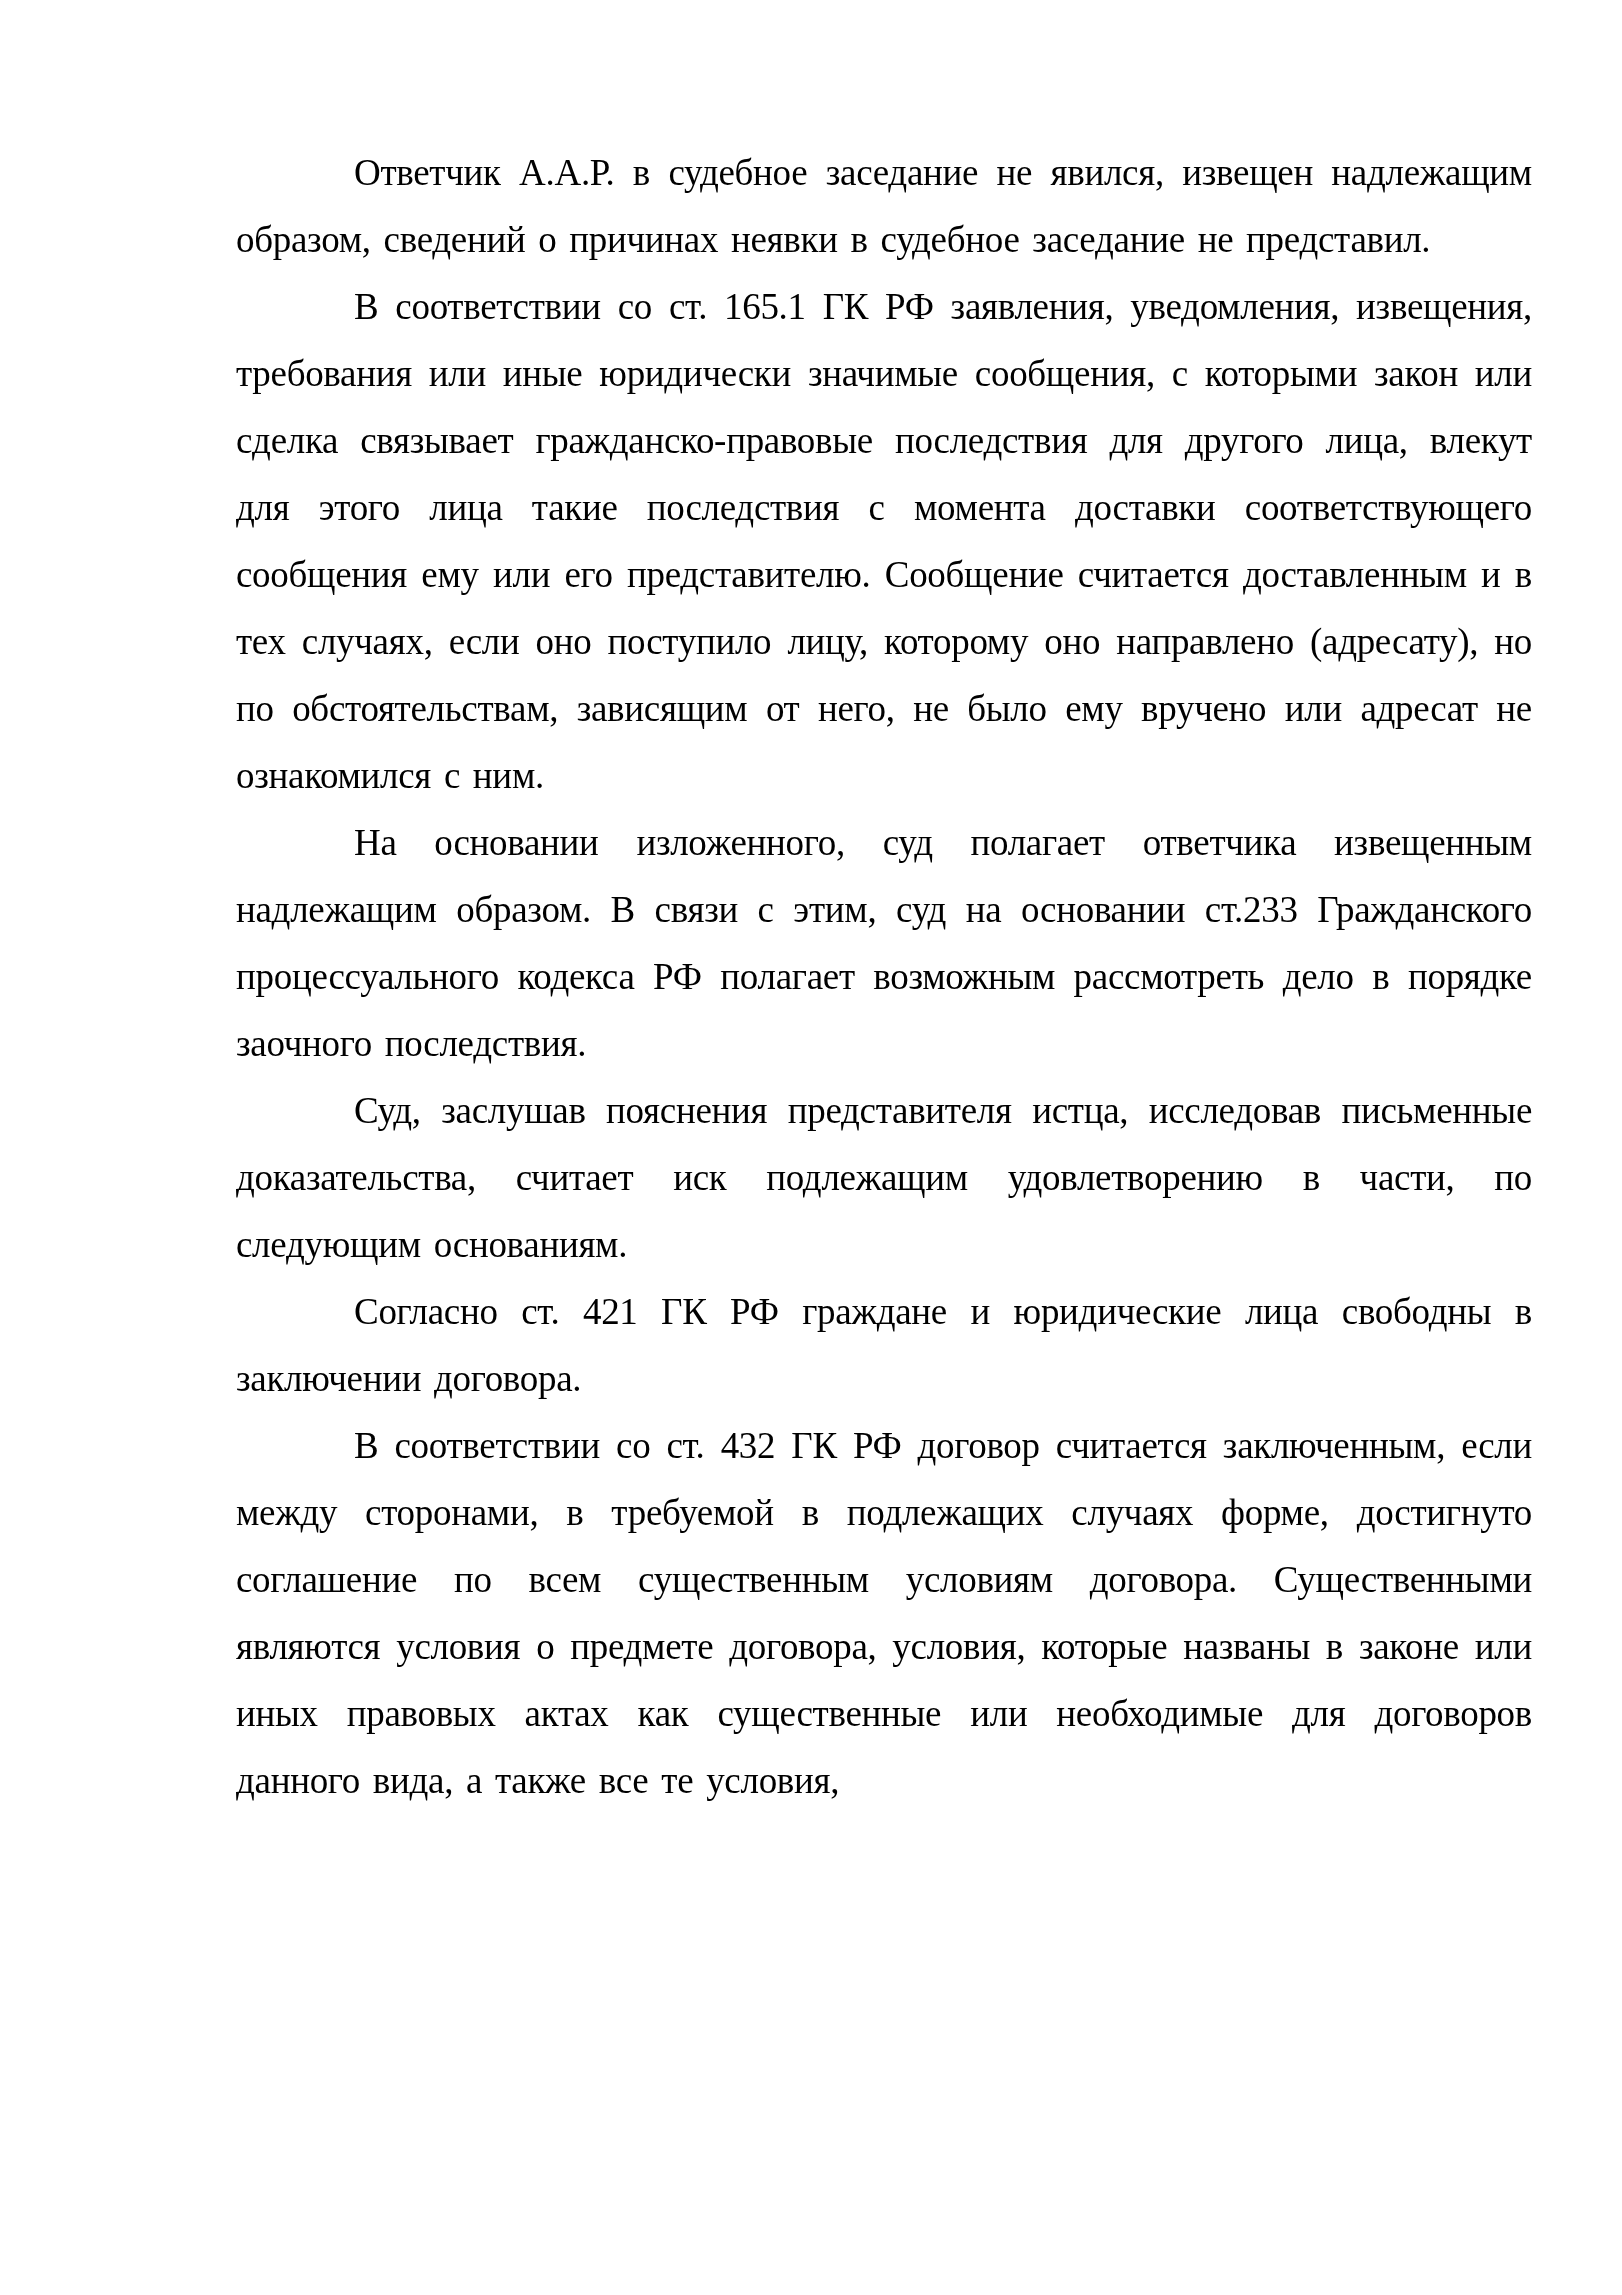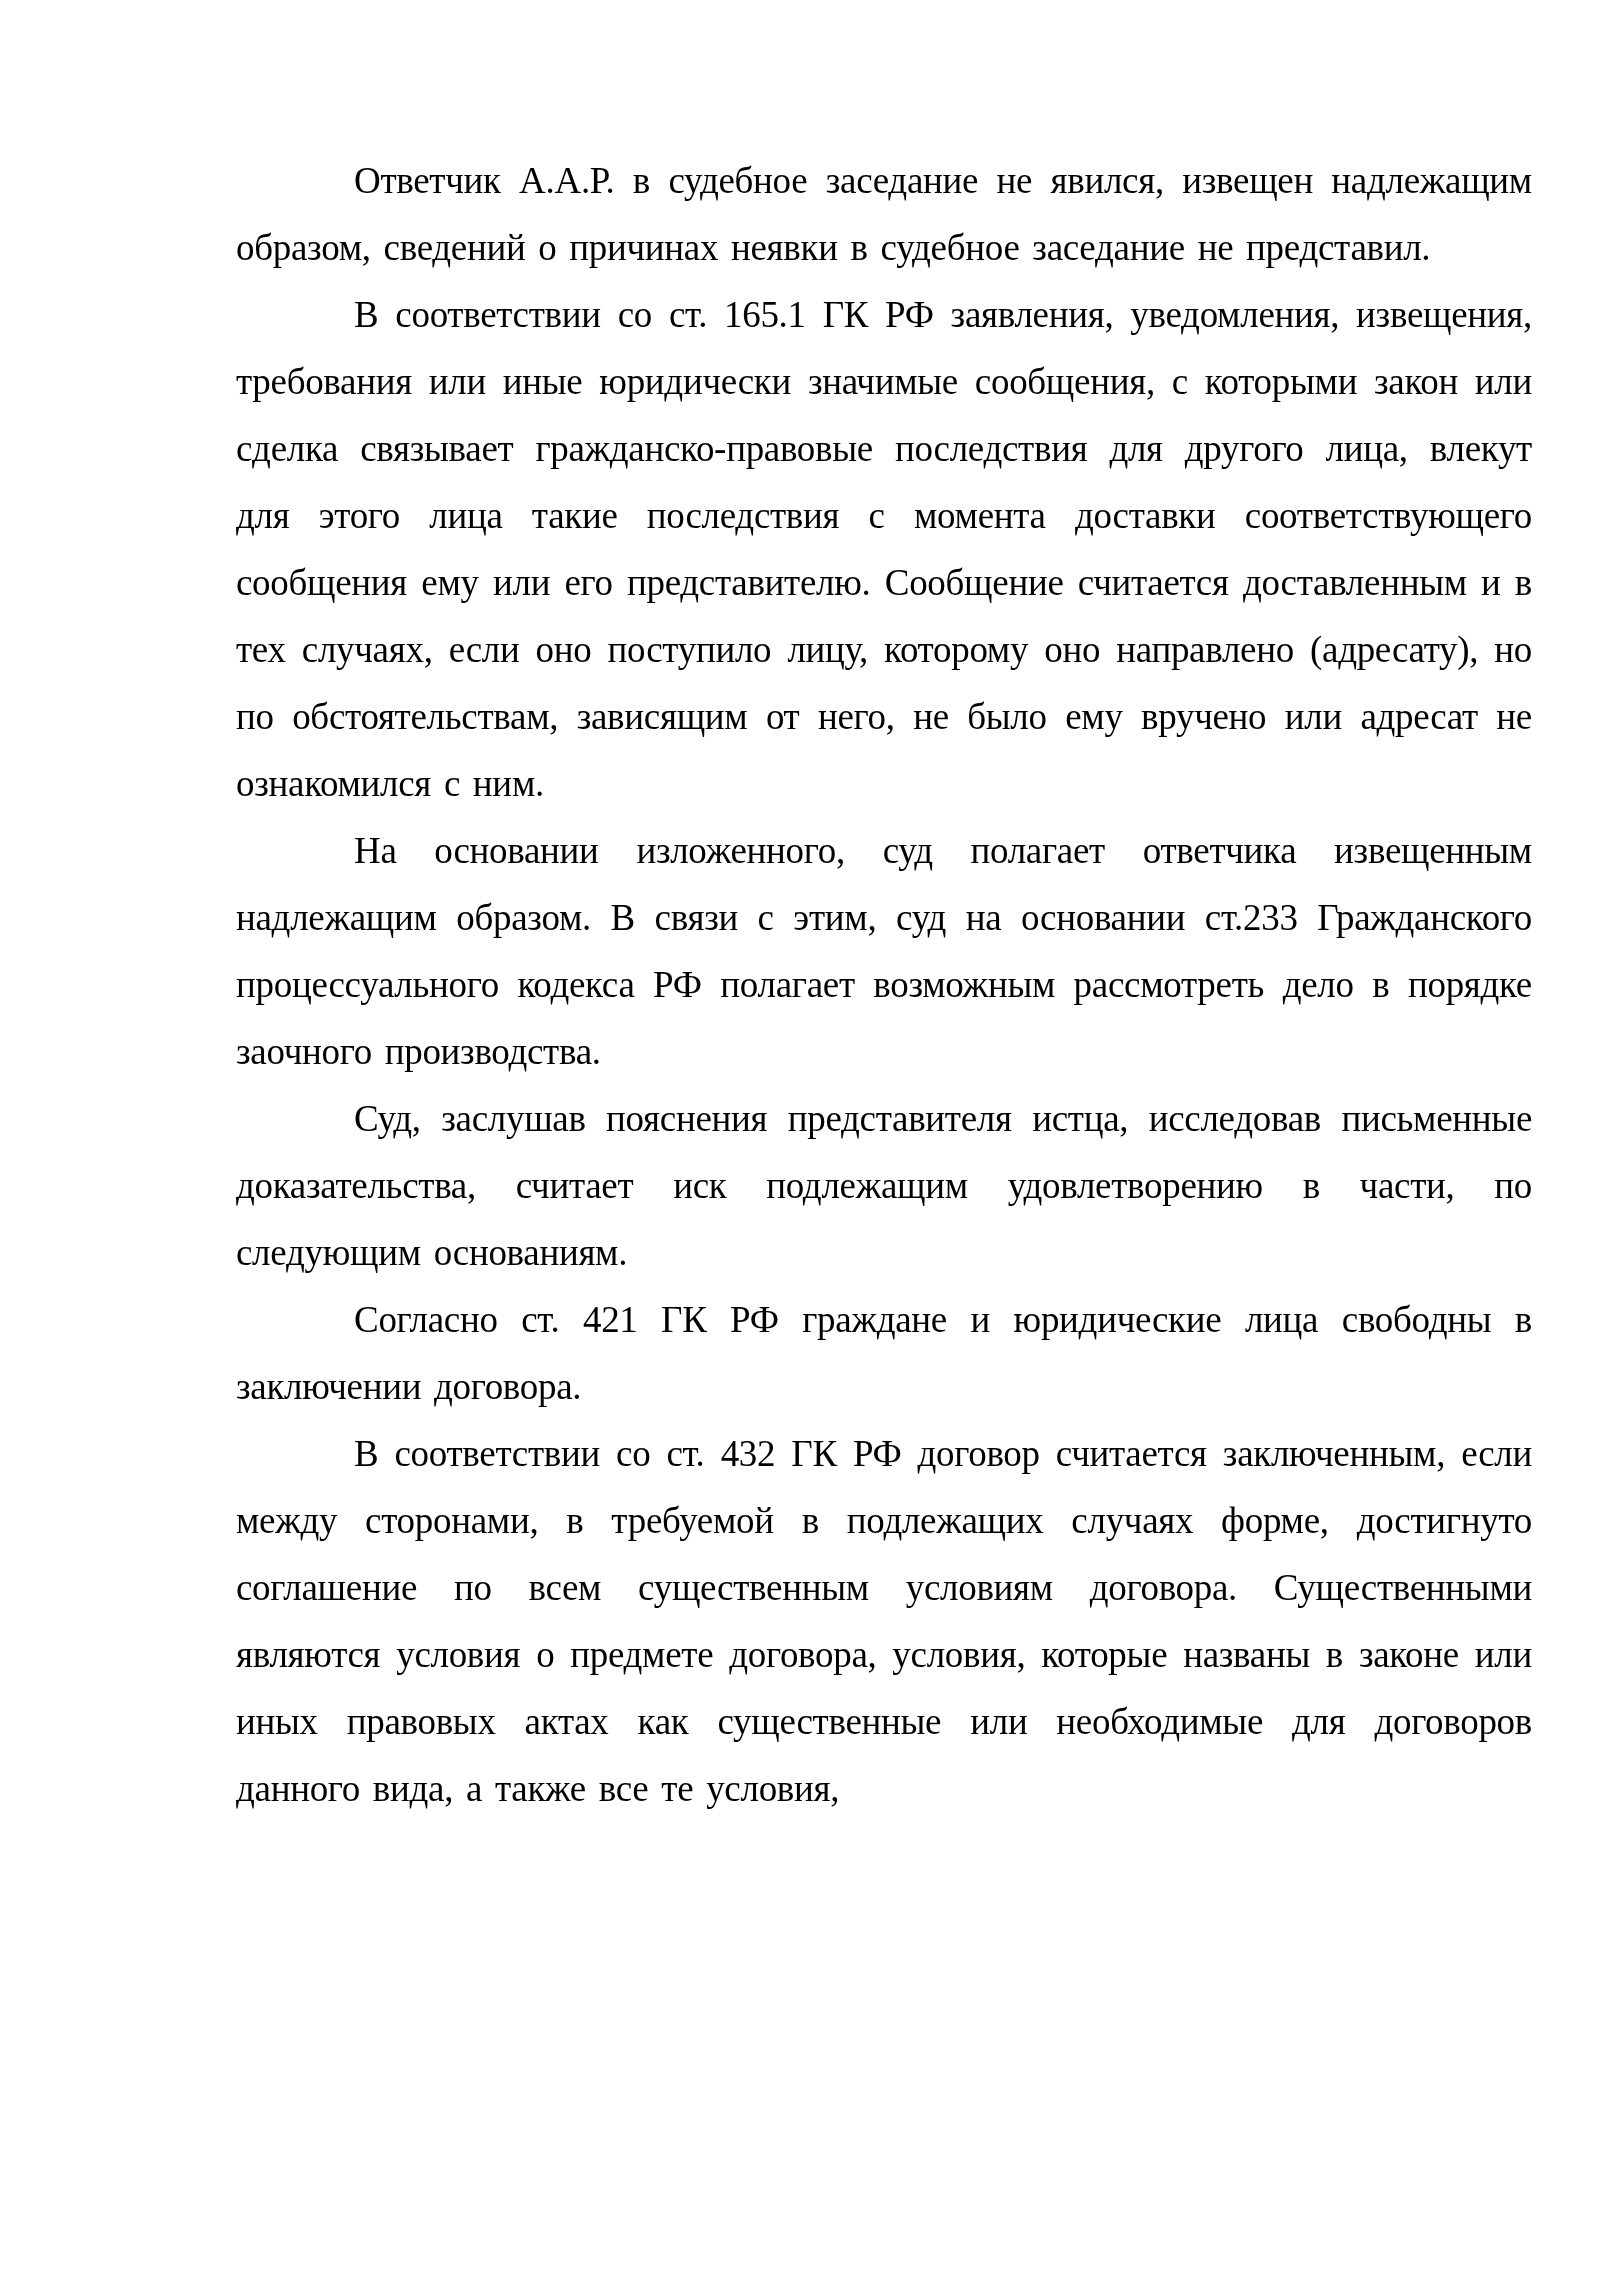--- a/index.html
+++ b/index.html
@@ -13,21 +13,21 @@
     height: 2295px;
     margin: 0 auto;
     background: #ffffff;
     overflow: hidden;
     font-family: "Liberation Serif", "DejaVu Serif", serif;
     color: #000000;
   }
   .content {
     position: absolute;
     left: 236px;
-    top: 147px;
+    top: 139px;
     width: 1296px;
   }
   .content p {
     margin: 0;
     padding: 0;
     font-size: 37px;
     line-height: 67px;
     text-align: justify;
     text-indent: 118px;
     letter-spacing: -0.3px;
@@ -35,19 +35,19 @@
     color: #000000;
   }
 </style>
 </head>
 <body>
 
 <div class="page">
   <div class="content">
     <p>Ответчик А.А.Р. в судебное заседание не явился, извещен надлежащим образом, сведений о причинах неявки в судебное заседание не представил.</p>
     <p>В соответствии со ст. 165.1 ГК РФ заявления, уведомления, извещения, требования или иные юридически значимые сообщения, с которыми закон или сделка связывает гражданско-правовые последствия для другого лица, влекут для этого лица такие последствия с момента доставки соответствующего сообщения ему или его представителю. Сообщение считается доставленным и в тех случаях, если оно поступило лицу, которому оно направлено (адресату), но по обстоятельствам, зависящим от него, не было ему вручено или адресат не ознакомился с ним.</p>
-    <p>На основании изложенного, суд полагает ответчика извещенным надлежащим образом. В связи с этим, суд на основании ст.233 Гражданского процессуального кодекса РФ полагает возможным рассмотреть дело в порядке заочного производства.</p>
+    <p>На основании изложенного, суд полагает ответчика извещенным надлежащим образом. В связи с этим, суд на основании ст.233 Гражданского процессуального кодекса РФ полагает возможным рассмотреть дело в порядке заочного последствия.</p>
     <p>Суд, заслушав пояснения представителя истца, исследовав письменные доказательства, считает иск подлежащим удовлетворению в части, по следующим основаниям.</p>
     <p>Согласно ст. 421 ГК РФ граждане и юридические лица свободны в заключении договора.</p>
     <p>В соответствии со ст. 432 ГК РФ договор считается заключенным, если между сторонами, в требуемой в подлежащих случаях форме, достигнуто соглашение по всем существенным условиям договора. Существенными являются условия о предмете договора, условия, которые названы в законе или иных правовых актах как существенные или необходимые для договоров данного вида, а также все те условия,</p>
   </div>
 </div>
 
 
 </body></html>

